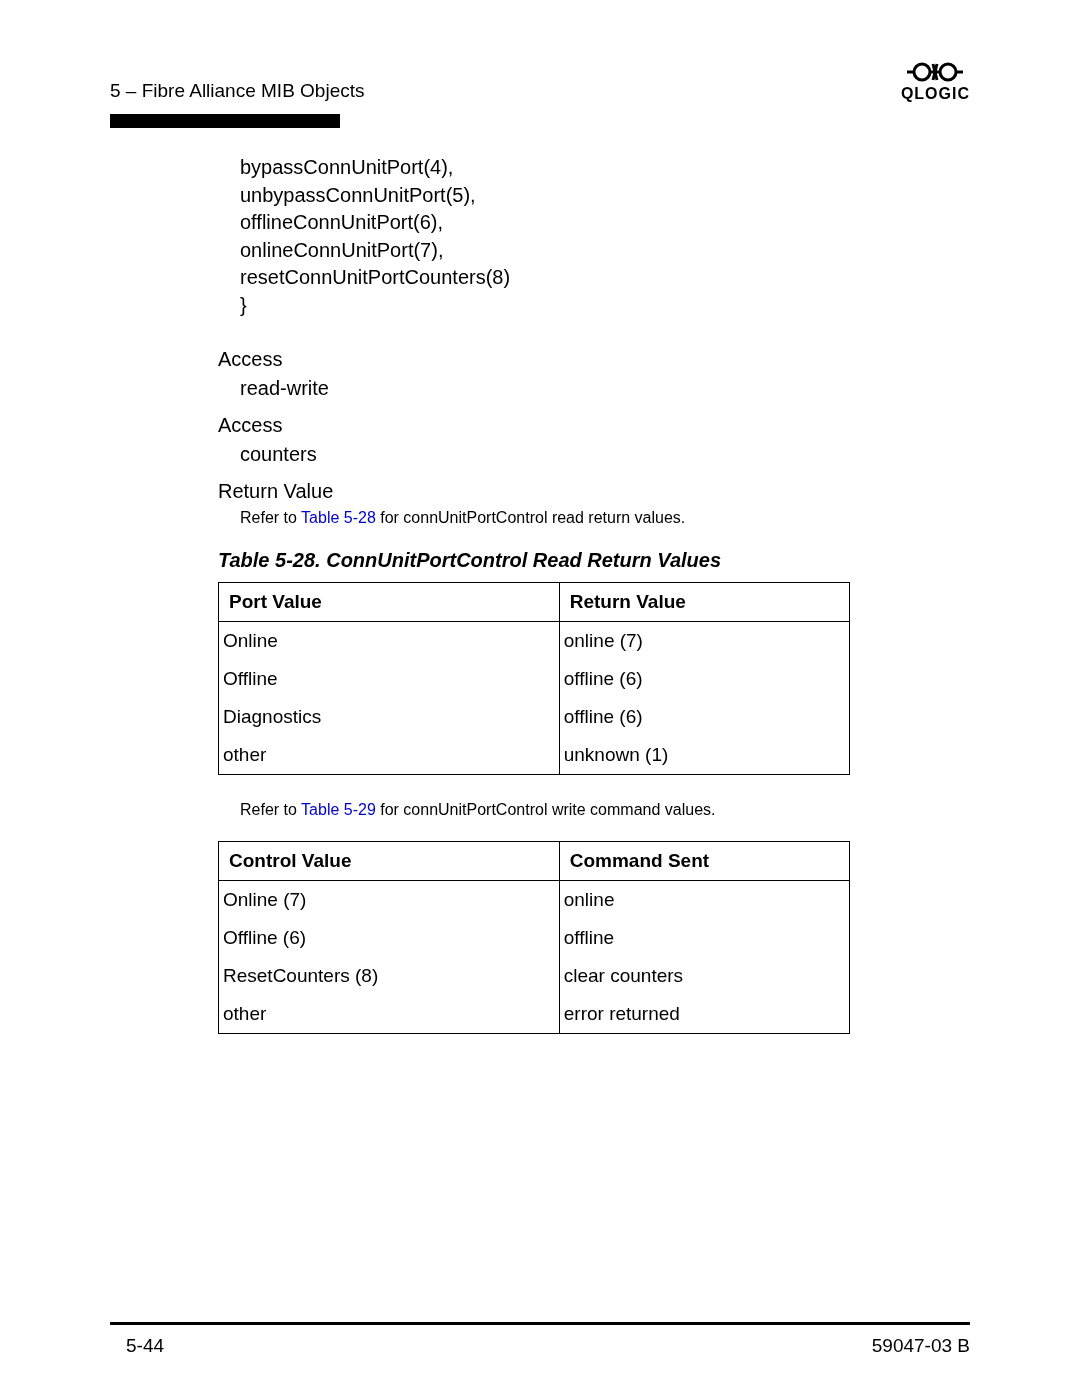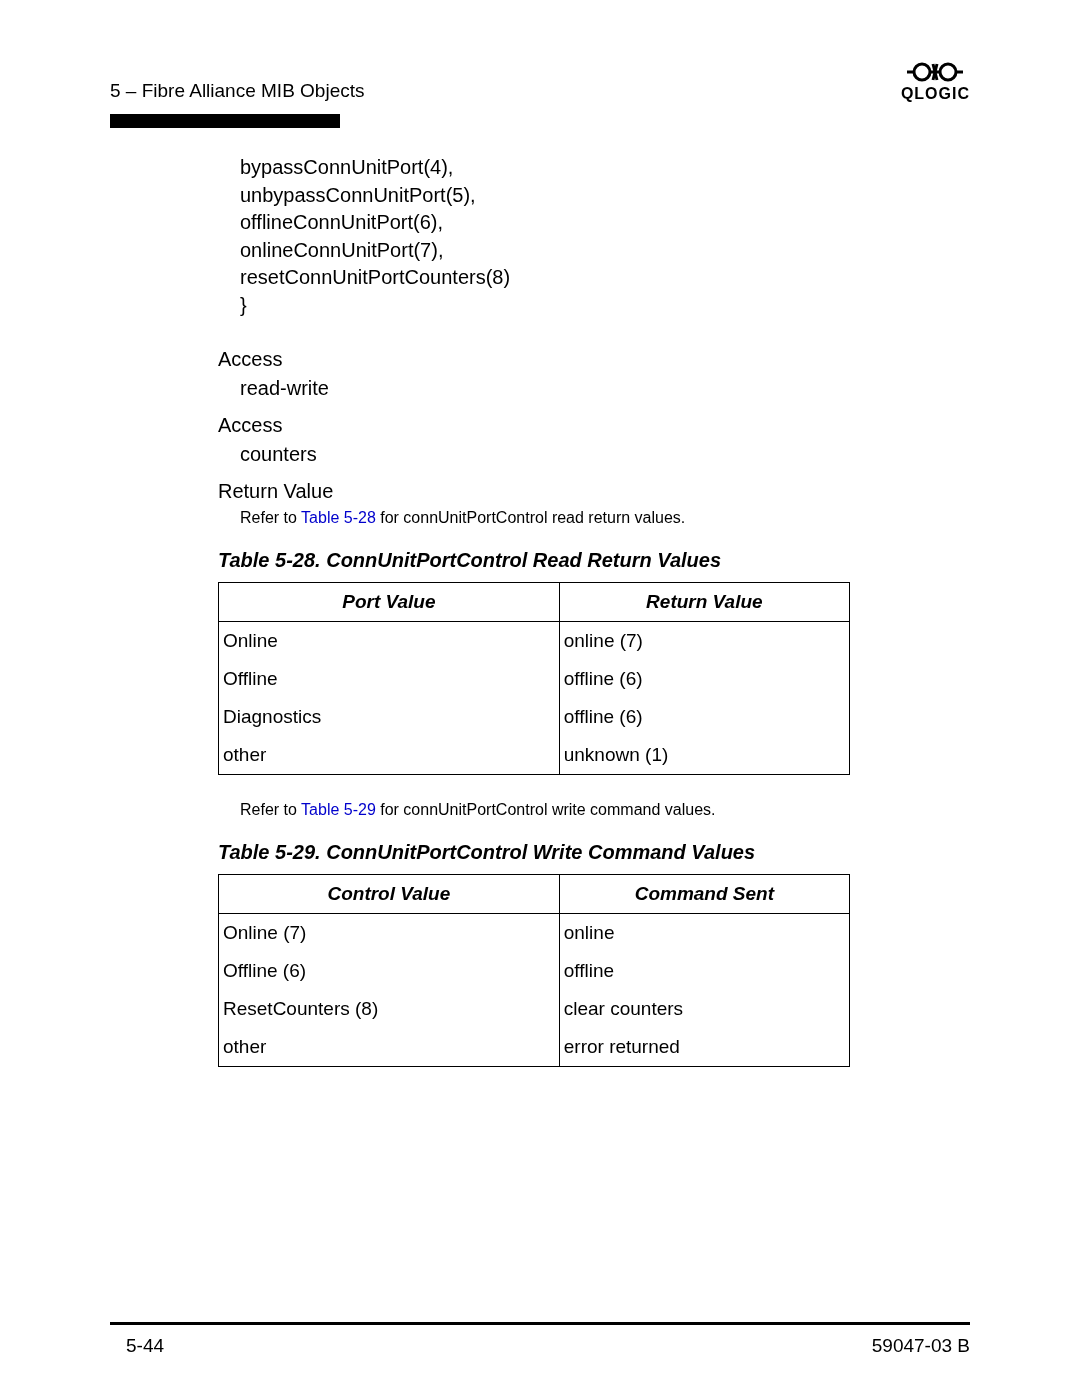--- a/index.html
+++ b/index.html
@@ -83,23 +83,22 @@
     font-size: 19px;
     margin-bottom: 26px;
   }
   table th, table td {
     border: 1px solid #000;
     text-align: left;
     vertical-align: top;
   }
   table th {
     font-weight: bold;
-    text-align: center;
+    text-align: left;
     padding: 8px 10px;
-    font-style: italic;
   }
   table td {
     padding: 8px 4px;
     border-top: none;
     border-bottom: none;
   }
   table tr:last-child td { border-bottom: 1px solid #000; }
   table td:first-child, table th:first-child { width: 54%; }
   .footer-rule {
     position: absolute;
@@ -185,21 +184,20 @@
             <td>other</td>
             <td>unknown (1)</td>
           </tr>
     </tbody>
       </table>
 
     <div class="ref-line" style="padding-left:22px">
       <span>Refer to </span><span class="ref-link">Table 5-29</span><span> for connUnitPortControl write command values.</span>
     </div>
 
-    <div class="table-caption">Table 5-29. ConnUnitPortControl Write Command Values</div>
     <table>
       <tbody>
           <tr>
         <th>Control Value</th>
         <th>Command Sent</th>
       </tr>
       <tr>
             <td>Online (7)</td>
             <td>online</td>
           </tr>

